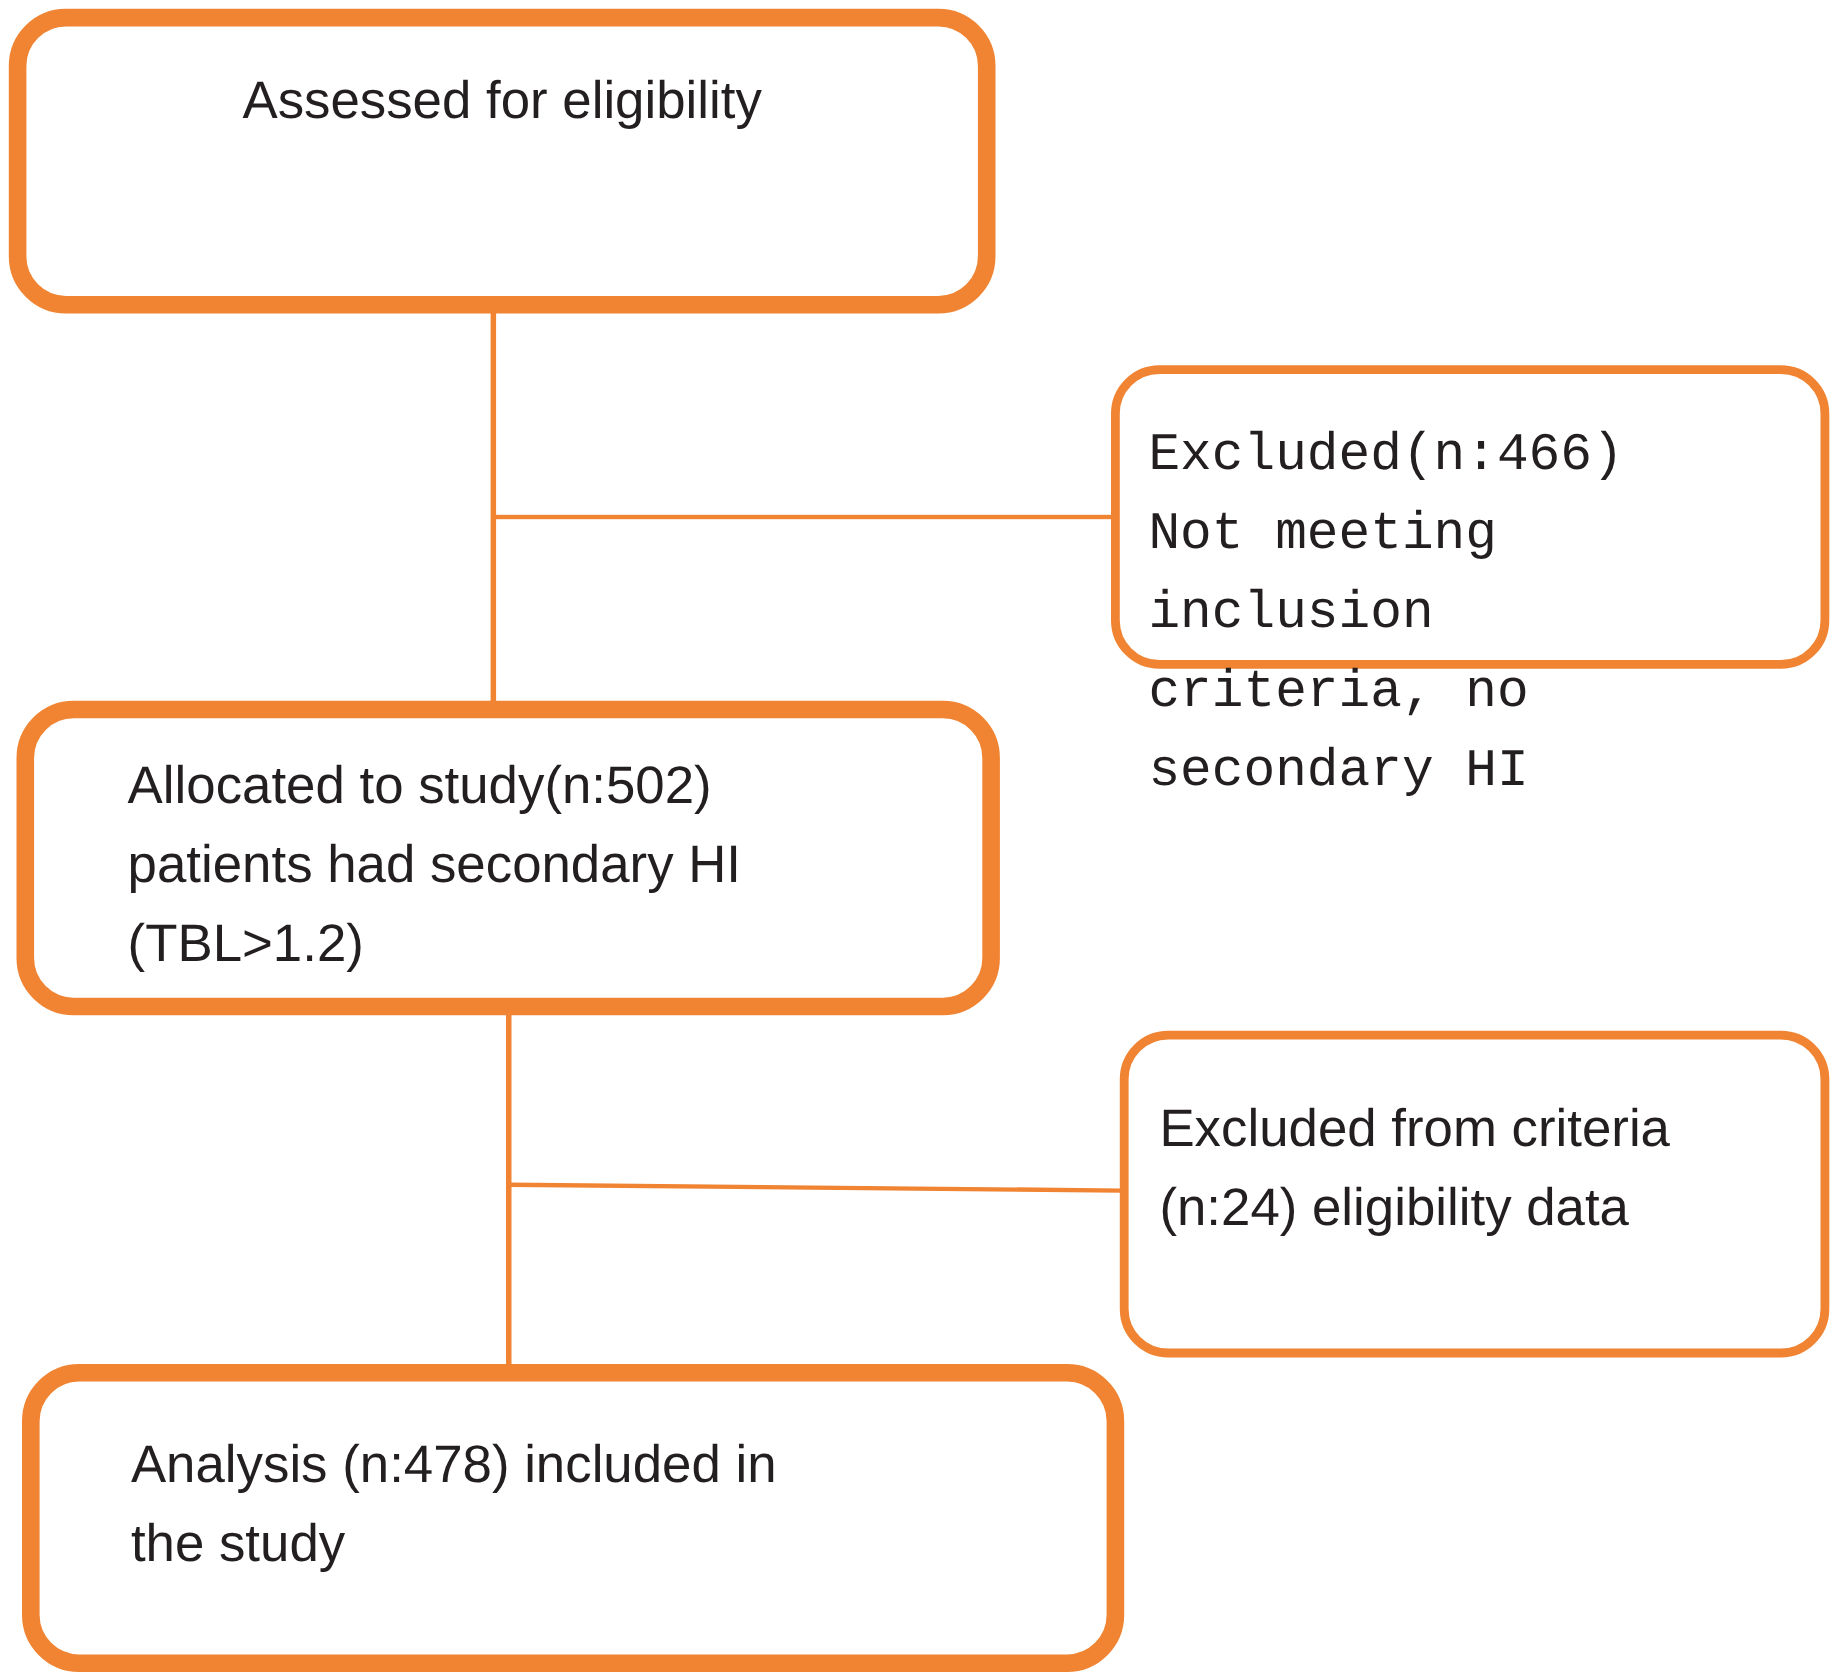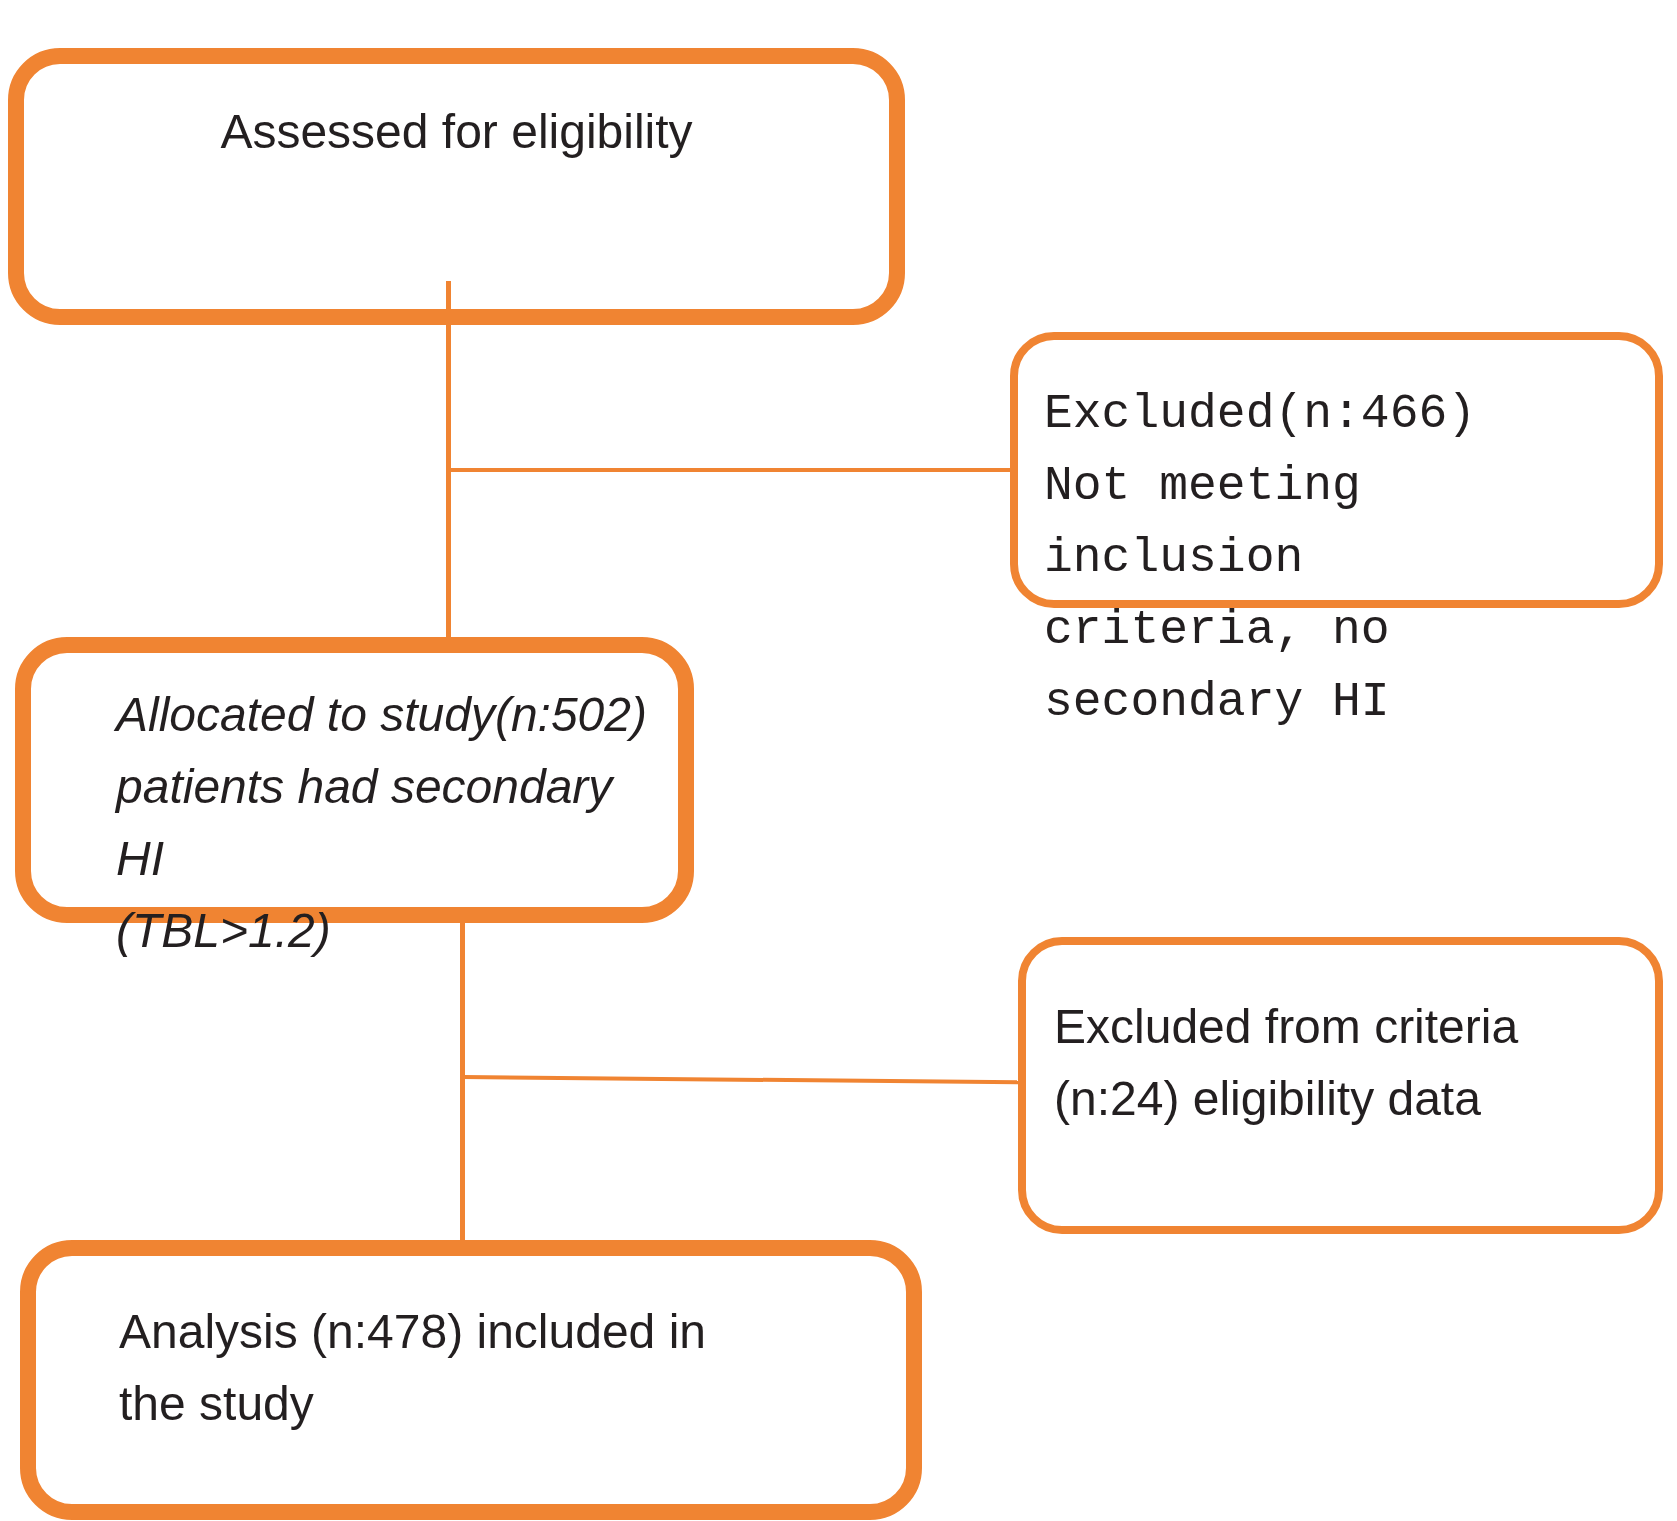--- a/index.html
+++ b/index.html
@@ -38,38 +38,37 @@
   .box.side {
     border-width: 8px;
     border-radius: 44px;
   }
   .connector {
     position: absolute;
     background: var(--accent);
   }
   #box-assessed {
     left: 8px; top: 8px; width: 897px; height: 277px;
-    text-align: center; padding-top: 32px; margin-top: 40px;
+    text-align: center; padding-top: 32px;
   }
   #box-excluded-inclusion {
     left: 1010px; top: 332px; width: 653px; height: 276px;
     padding: 38px 10px 0 26px;
     font-family: Liberation Mono, monospace;
   }
   #box-allocated {
-    left: 15px; top: 637px; width: 679px; height: 286px;
+    left: 15px; top: 637px; width: 894px; height: 286px;
     padding: 26px 10px 0 85px;
-    font-style: italic;
   }
   #box-excluded-analysis {
     left: 1018px; top: 937px; width: 645px; height: 297px;
     padding: 46px 10px 0 28px;
   }
   #box-analysis {
-    left: 20px; top: 1240px; width: 902px; height: 280px;
+    left: 20px; top: 1240px; width: 1002px; height: 280px;
     padding: 40px 10px 0 83px;
   }
   #conn-v1 { left: 446px; top: 281px; width: 5px; height: 360px; }
   #conn-h1 { left: 449px; top: 468px; width: 563px; height: 4px; }
   #conn-v2 { left: 460px; top: 919px; width: 5px; height: 325px; }
   #conn-h2 {
     left: 463px; top: 1075px; width: 557px; height: 4px;
     transform: rotate(0.55deg); transform-origin: left center;
   }
 </style>

